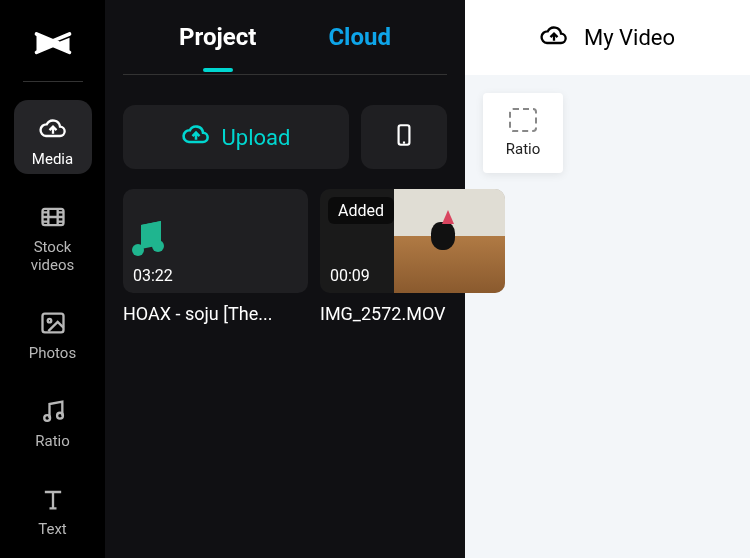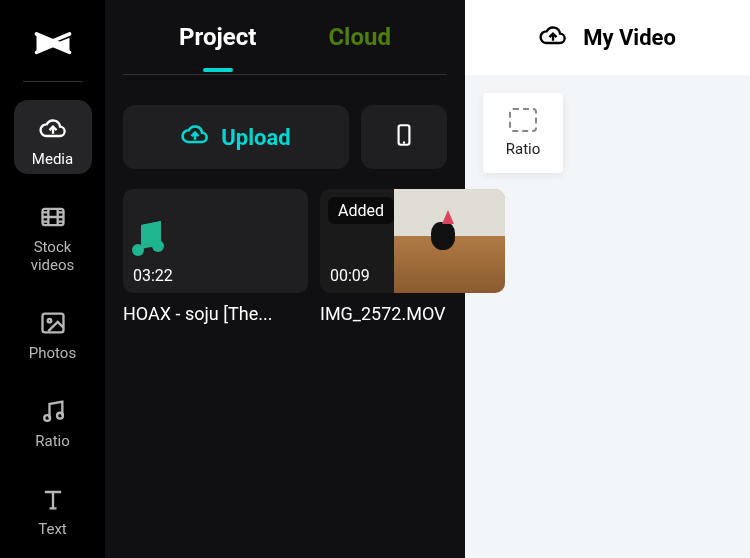--- a/index.html
+++ b/index.html
@@ -66,21 +66,21 @@
     height: 75px;
     align-items: center;
     justify-content: space-around;
     padding: 0 20px;
     border-bottom: 1px solid #333;
     margin: 0 18px;
   }
   .tab {
     font-size: 24px;
     font-weight: 700;
-    color: #4d7c0f;
+    color: #0ea5e9;
     cursor: pointer;
     position: relative;
     padding-bottom: 20px;
     padding-top: 20px;
   }
   .tab.active { color: #fff; }
   .tab.active::after {
     content: "";
     position: absolute;
     left: 50%; transform: translateX(-50%);
@@ -96,21 +96,21 @@
   }
   .upload-btn {
     flex: 1;
     background: #1f1f22;
     border-radius: 12px;
     height: 64px;
     display: flex; align-items: center; justify-content: center;
     gap: 12px;
     color: #00d6d0;
     font-size: 22px;
-    font-weight: 700;
+    font-weight: 400;
     cursor: pointer;
   }
   .phone-btn {
     width: 86px;
     background: #1f1f22;
     border-radius: 12px;
     height: 64px;
     display: flex; align-items: center; justify-content: center;
     cursor: pointer;
     color: #fff;
@@ -195,21 +195,21 @@
     display: flex; flex-direction: column;
   }
   .right-header {
     height: 75px;
     background: #fff;
     display: flex; align-items: center; justify-content: center;
     gap: 16px;
   }
   .right-header-title {
     font-size: 22px;
-    font-weight: 700;
+    font-weight: 400;
     color: #000;
   }
   .ratio-card {
     width: 80px; height: 80px;
     background: #fff;
     border-radius: 4px;
     box-shadow: 0 2px 8px rgba(0,0,0,0.08);
     margin: 18px 0 0 18px;
     display: flex; flex-direction: column; align-items: center; justify-content: center;
     gap: 8px;

